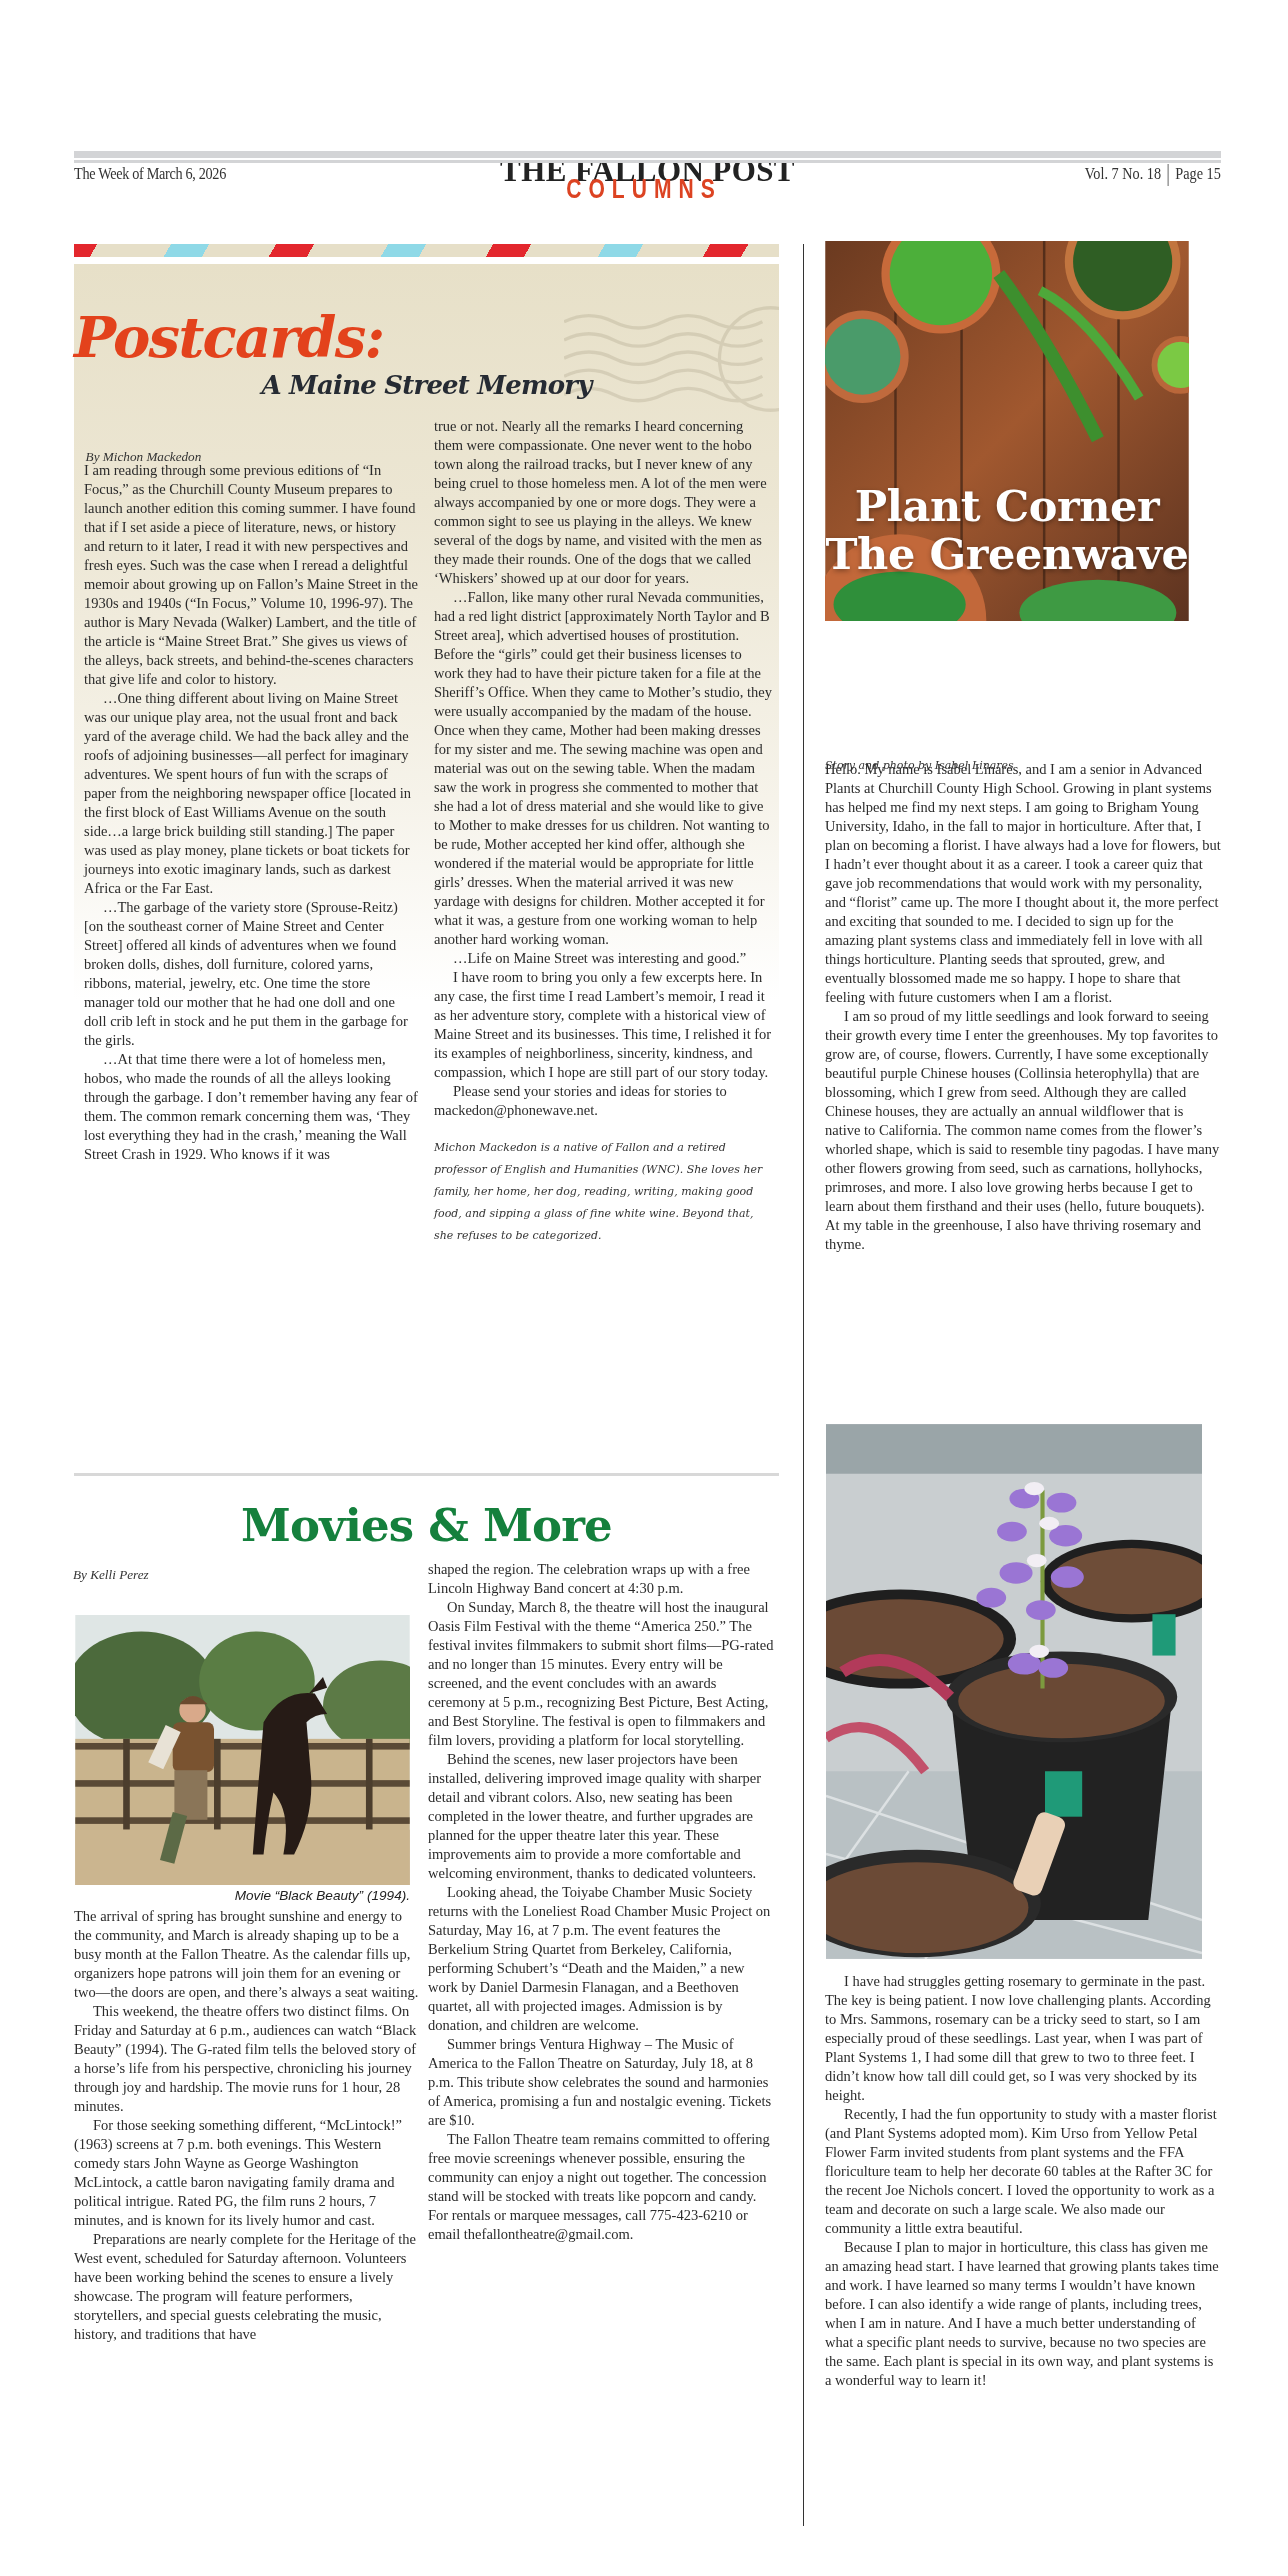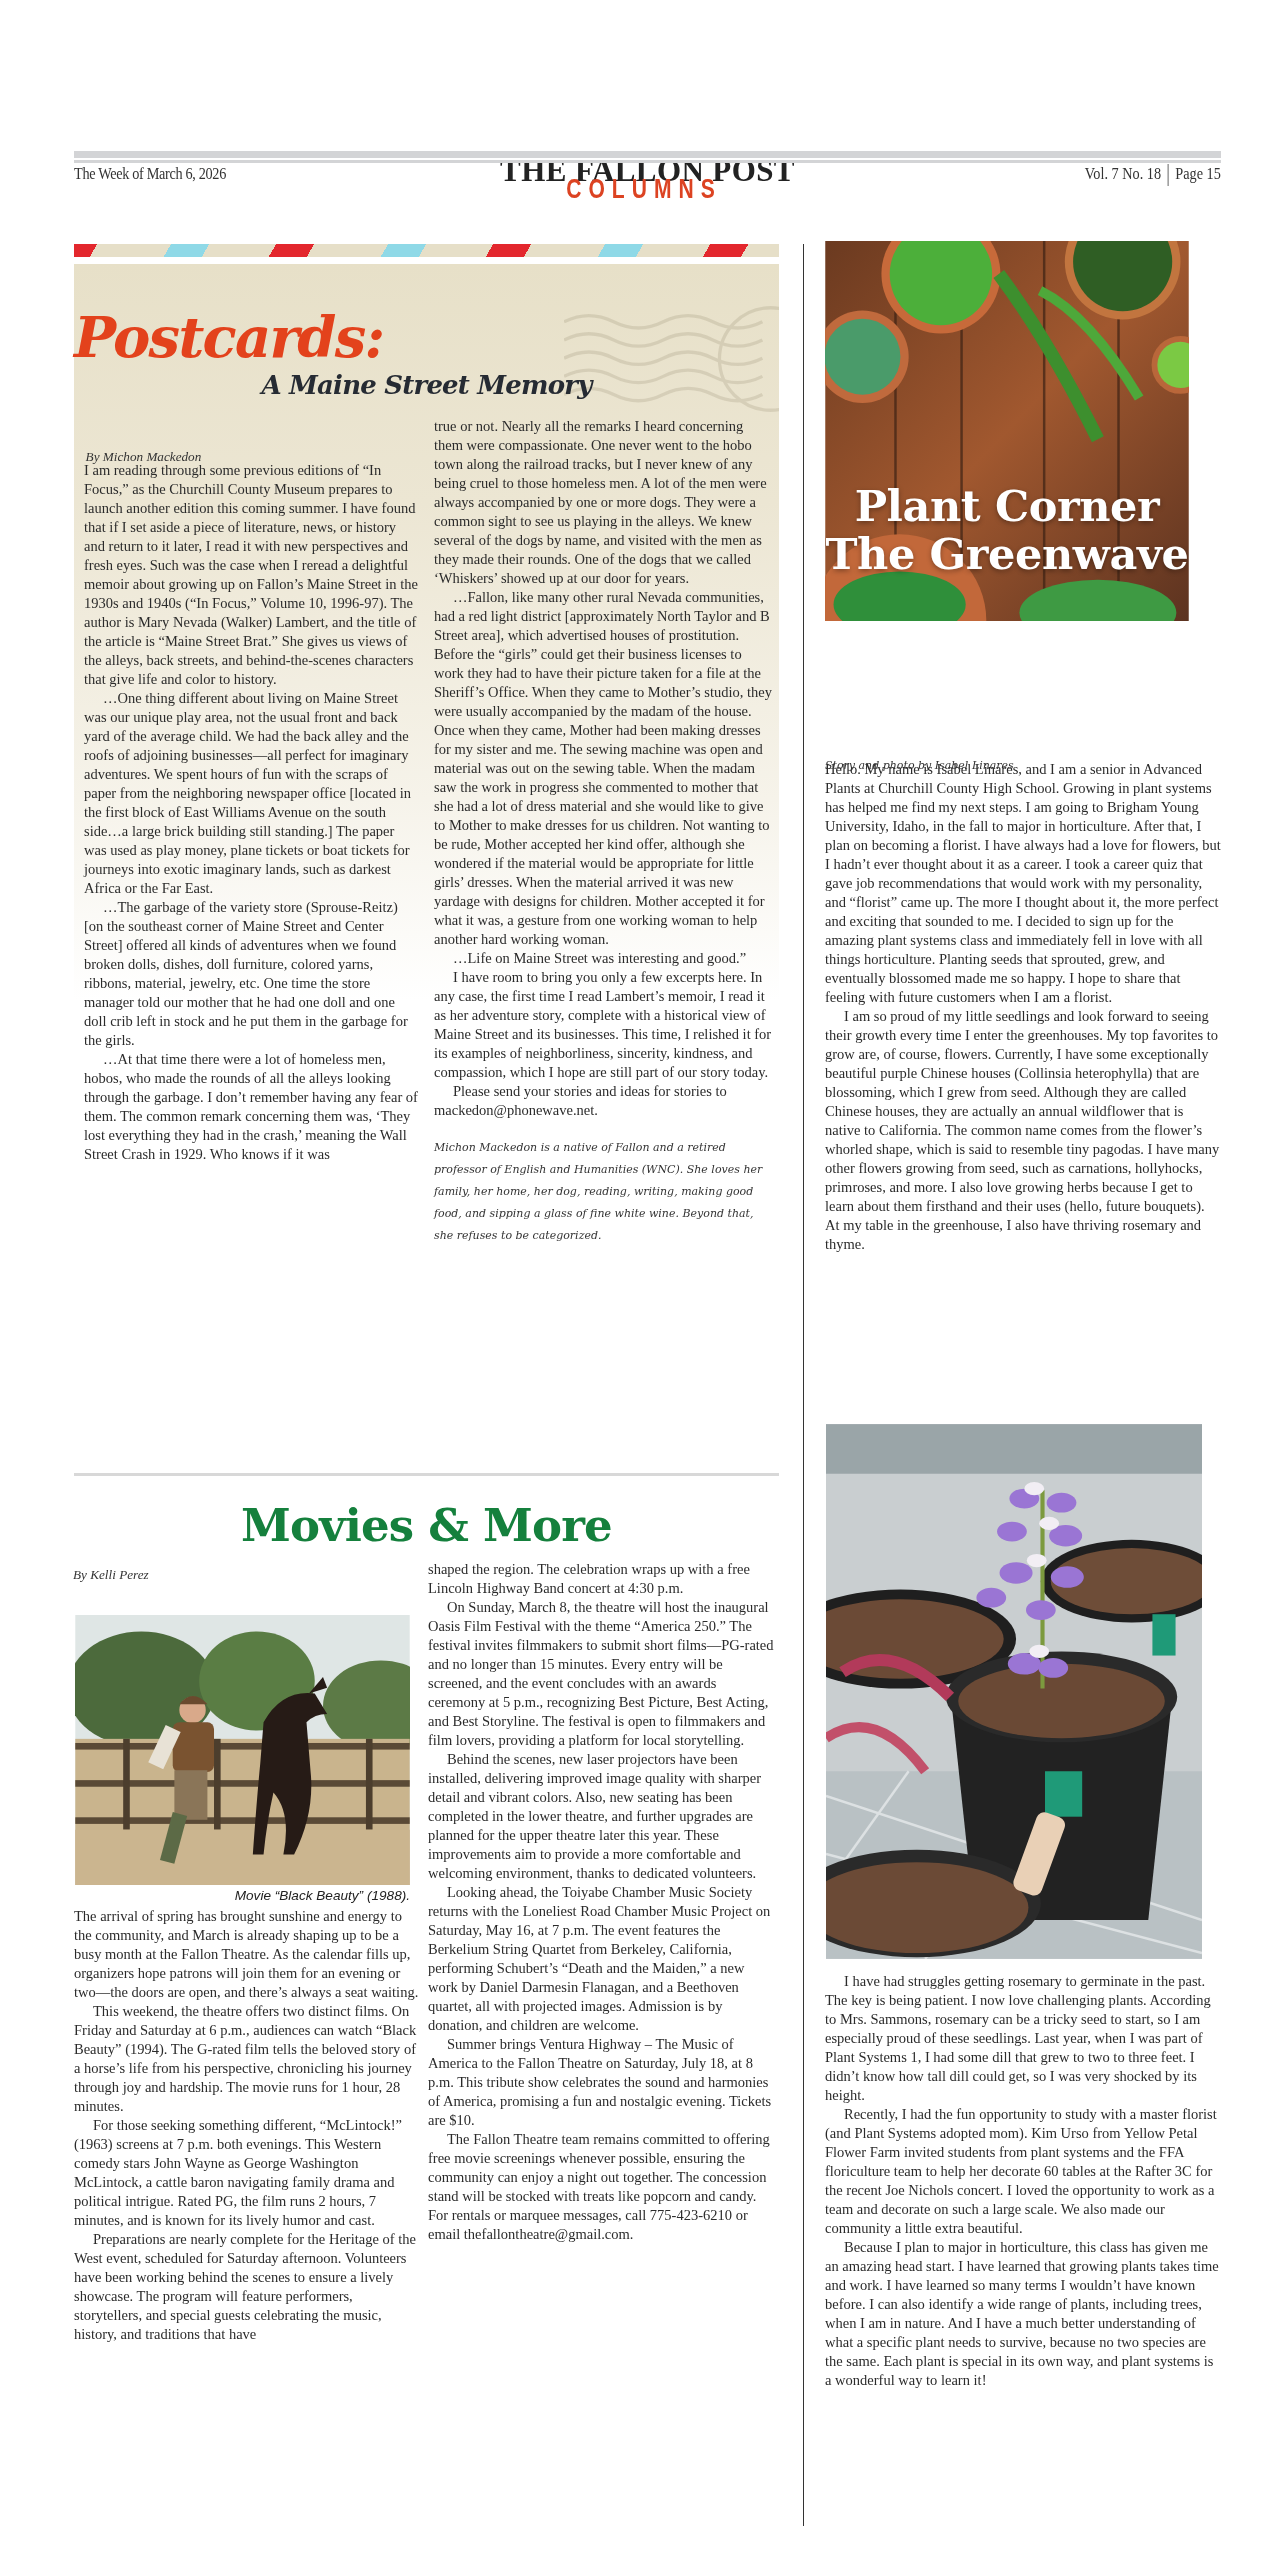--- a/index.html
+++ b/index.html
@@ -124,21 +124,21 @@
     <path d="M126 108 Q142 88 160 108 Z" fill="#6a4a2e"></path>
     <rect x="118" y="130" width="50" height="60" rx="8" fill="#7a5330"></rect>
     <rect x="98" y="135" width="20" height="50" fill="#e8e2d6" transform="rotate(25 108 160)"></rect>
     <rect x="120" y="188" width="40" height="60" fill="#8a7558"></rect>
     <rect x="110" y="240" width="18" height="60" fill="#5c6a46" transform="rotate(15 119 270)"></rect>
 
     <path d="M228 130 Q250 90 290 95 L305 120 Q290 120 280 130 L285 190 Q290 240 265 290 L252 290 Q262 240 240 215 Q232 250 228 290 L215 290 Q220 220 224 180 Z" fill="#261b16"></path>
     <path d="M283 95 L300 75 L305 88 Z" fill="#261b16"></path>
   </svg>
 </div>
-<div class="photo-caption">Movie “Black Beauty” (1988).</div>
+<div class="photo-caption">Movie “Black Beauty” (1994).</div>
 
 <div class="col" style="left:74px; top:1907px; width:347px;">
   <p class="first">The arrival of spring has brought sunshine and energy to the community, and March is already shaping up to be a busy month at the Fallon Theatre. As the calendar fills up, organizers hope patrons will join them for an evening or two—the doors are open, and there’s always a seat waiting.</p>
   <p>This weekend, the theatre offers two distinct films. On Friday and Saturday at 6 p.m., audiences can watch “Black Beauty” (1994). The G-rated film tells the beloved story of a horse’s life from his perspective, chronicling his journey through joy and hardship. The movie runs for 1 hour, 28 minutes.</p>
   <p>For those seeking something different, “McLintock!” (1963) screens at 7 p.m. both evenings. This Western comedy stars John Wayne as George Washington McLintock, a cattle baron navigating family drama and political intrigue. Rated PG, the film runs 2 hours, 7 minutes, and is known for its lively humor and cast.</p>
   <p>Preparations are nearly complete for the Heritage of the West event, scheduled for Saturday afternoon. Volunteers have been working behind the scenes to ensure a lively showcase. The program will feature performers, storytellers, and special guests celebrating the music, history, and traditions that have</p>
 </div>
 
 <div class="col" style="left:428px; top:1560px; width:347px;">
   <p class="first">shaped the region. The celebration wraps up with a free Lincoln Highway Band concert at 4:30 p.m.</p>

